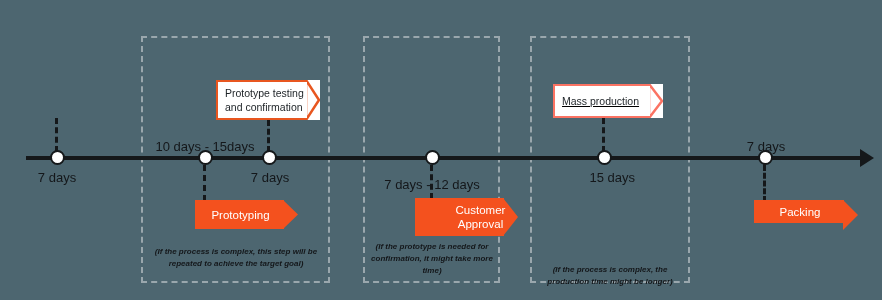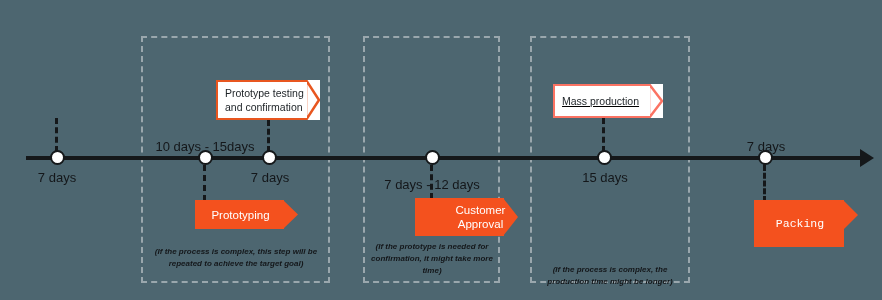--- a/index.html
+++ b/index.html
@@ -177,21 +177,21 @@
   <div class="node" style="left:758px;"></div>
 
   <div class="day-label" style="left:27px; top:170px; width:60px;">7 days</div>
 
   <div class="day-label" style="left:155px; top:139px; width:100px;">10 days - 15days</div>
 
   <div class="day-label" style="left:240px; top:170px; width:60px;">7 days</div>
 
   <div class="day-label" style="left:382px; top:139px; width:100px;margin-top:38px;">7 days - 12 days</div>
 
-  <div class="day-label" style="left:575px; top:170px; width:60px;">15 days</div>
+  <div class="day-label" style="left:575px; top:170px; width:60px;text-align:right;">15 days</div>
 
   <div class="day-label" style="left:736px; top:139px; width:60px;">7 days</div>
 
 
   <div class="tag orange" style="left:216px; top:80px; width:104px; height:40px;">
     <div class="tag-point">
       <svg width="14" height="40" viewBox="0 0 14 40" preserveAspectRatio="none">
         <polygon points="0,0 13,20 0,40" fill="#ffffff" stroke="#e8561f" stroke-width="2.5"></polygon>
       </svg>
     </div>
@@ -224,21 +224,21 @@
     <div class="badge-body"></div>
     <div class="badge-point">
       <svg width="15" height="38" viewBox="0 0 15 38" preserveAspectRatio="none">
         <polygon points="0,0 15,19 0,38" fill="#f4511e"></polygon>
       </svg>
     </div>
     <div class="badge-text">Customer
 Approval</div>
   </div>
 
-  <div class="badge" style="left:722px; top:200px; width:104px; height:47px;font-family:Liberation Mono, monospace;">
+  <div class="badge" style="left:722px; top:200px; width:104px; height:23px;">
     <div class="badge-body"></div>
     <div class="badge-point">
       <svg width="15" height="30" viewBox="0 0 15 30" preserveAspectRatio="none">
         <polygon points="0,0 15,15 0,30" fill="#f4511e"></polygon>
       </svg>
     </div>
     <div class="badge-text">Packing</div>
   </div>
 
   <div class="note" style="left:146px; top:246px; width:180px;">(If the process is complex, this step will be

